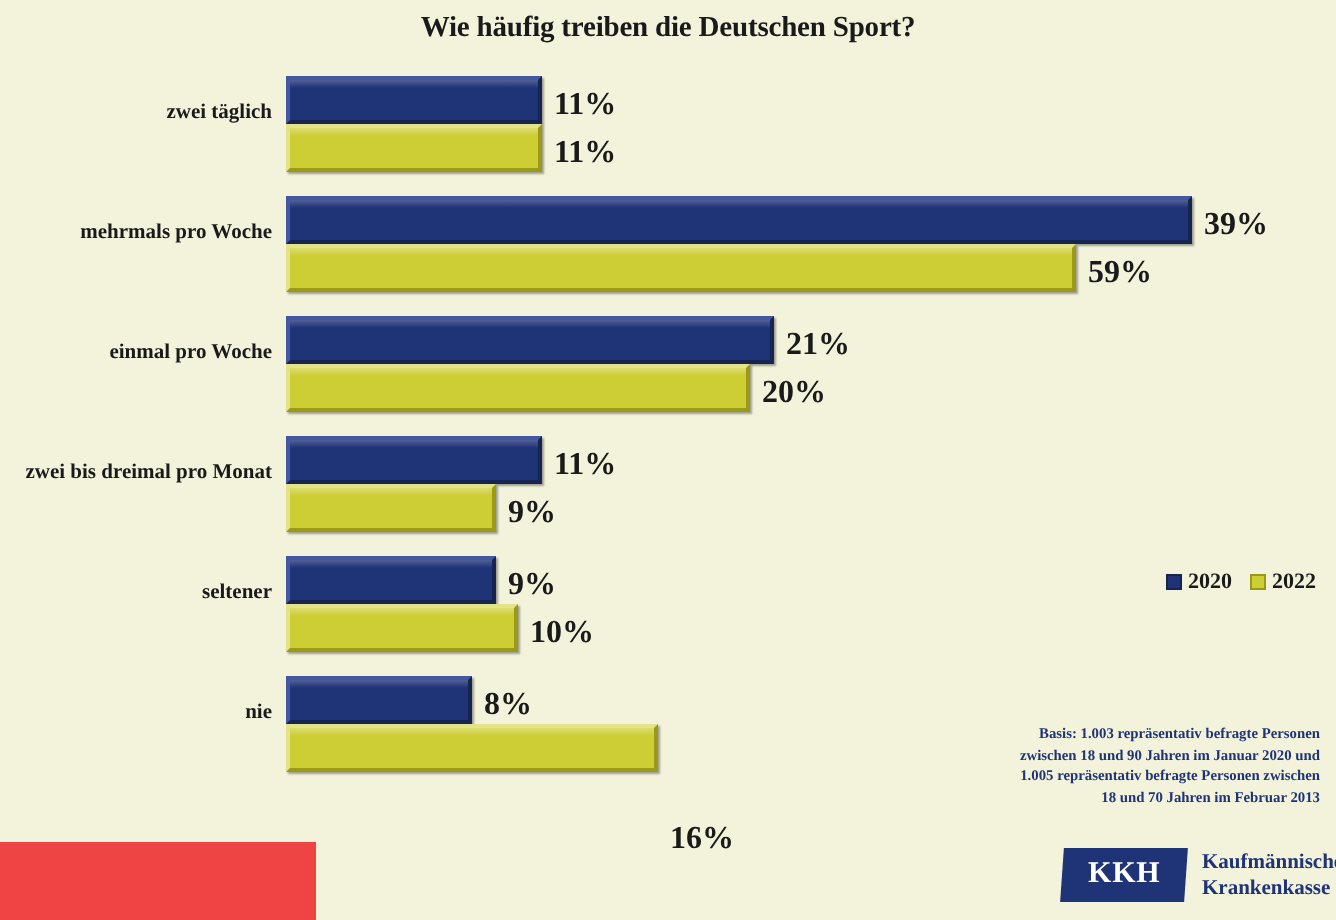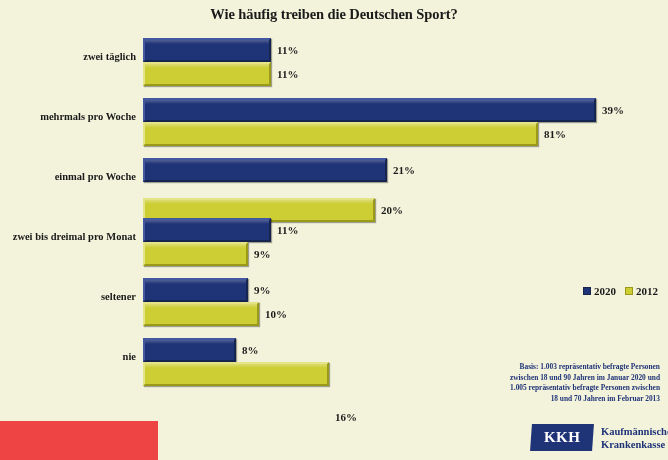--- a/index.html
+++ b/index.html
@@ -107,21 +107,21 @@
   .bar.olive::after {
     content: "";
     position: absolute;
     left: 0; right: 0; top: 0;
     height: 4px;
     background: linear-gradient(to bottom, rgba(255,255,255,0.3), rgba(255,255,255,0));
   }
   .bar-value {
     position: absolute;
     top: 6px;
-    font-size: 11px;
+    font-size: 16px;
     font-weight: bold;
     color: #1a1a1a;
     white-space: nowrap;
   }
   
   .legend {
     position: absolute;
     left: 583px;
     top: 285px;
     display: flex;
@@ -220,30 +220,30 @@
         </div>
       </div>
       <div class="group" style="top: 66px;">
         <div class="cat-label">mehrmals pro Woche</div>
         <div class="bar-wrap top" style="width: 453px;">
           <div class="bar navy" style="width: 453px;"></div>
           <div class="bar-value" style="left: 459px;">39%</div>
         </div>
         <div class="bar-wrap bottom" style="width: 395px;">
           <div class="bar olive" style="width: 395px;"></div>
-          <div class="bar-value" style="left: 401px;">81%</div>
+          <div class="bar-value" style="left: 401px;">59%</div>
         </div>
       </div>
       <div class="group" style="top: 126px;">
         <div class="cat-label">einmal pro Woche</div>
         <div class="bar-wrap top" style="width: 248px;">
           <div class="bar navy" style="width: 244px;"></div>
           <div class="bar-value" style="left: 250px;">21%</div>
         </div>
-        <div class="bar-wrap bottom" style="width: 232px; margin-top: 16px;">
+        <div class="bar-wrap bottom" style="width: 232px;">
           <div class="bar olive" style="width: 232px;"></div>
           <div class="bar-value" style="left: 238px;">20%</div>
         </div>
       </div>
       <div class="group" style="top: 186px;">
         <div class="cat-label">zwei bis dreimal pro Monat</div>
         <div class="bar-wrap top" style="width: 128px;">
           <div class="bar navy" style="width: 128px;"></div>
           <div class="bar-value" style="left: 134px;">11%</div>
         </div>
@@ -276,21 +276,21 @@
       </div>
     </div>
 
   <div class="legend">
     <div class="legend-item">
       <span class="legend-swatch navy"></span>
       <span class="legend-label">2020</span>
     </div>
     <div class="legend-item">
       <span class="legend-swatch olive"></span>
-      <span class="legend-label">2012</span>
+      <span class="legend-label">2022</span>
     </div>
   </div>
 
   <div class="footnote">
     <div>Basis: 1.003 repräsentativ befragte Personen</div>
     <div>zwischen 18 und 90 Jahren im Januar 2020 und</div>
     <div>1.005 repräsentativ befragte Personen zwischen</div>
     <div>18 und 70 Jahren im Februar 2013</div>
   </div>
 

